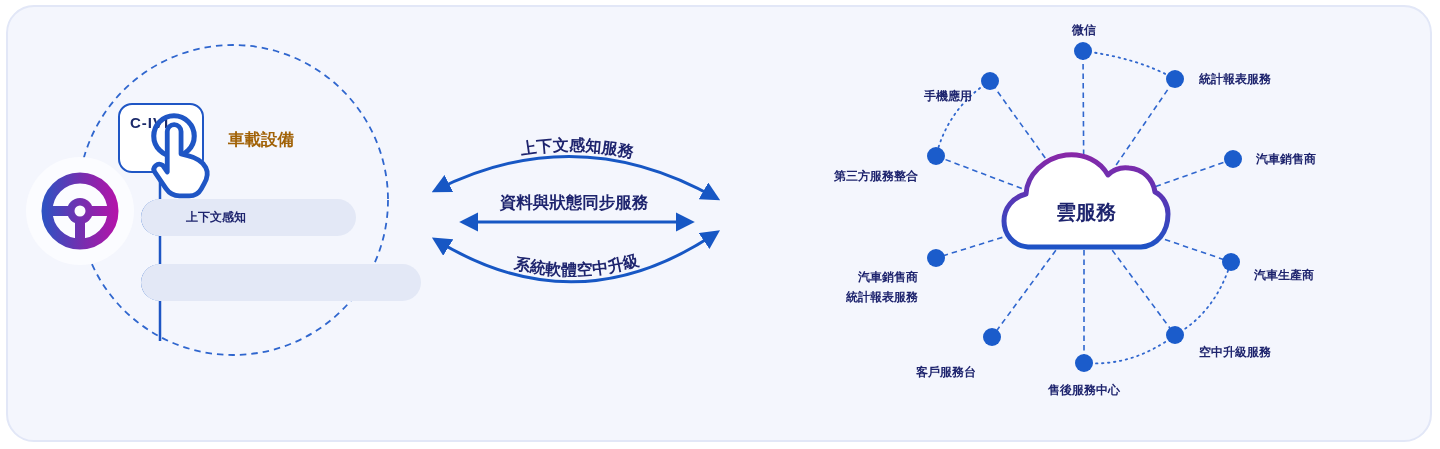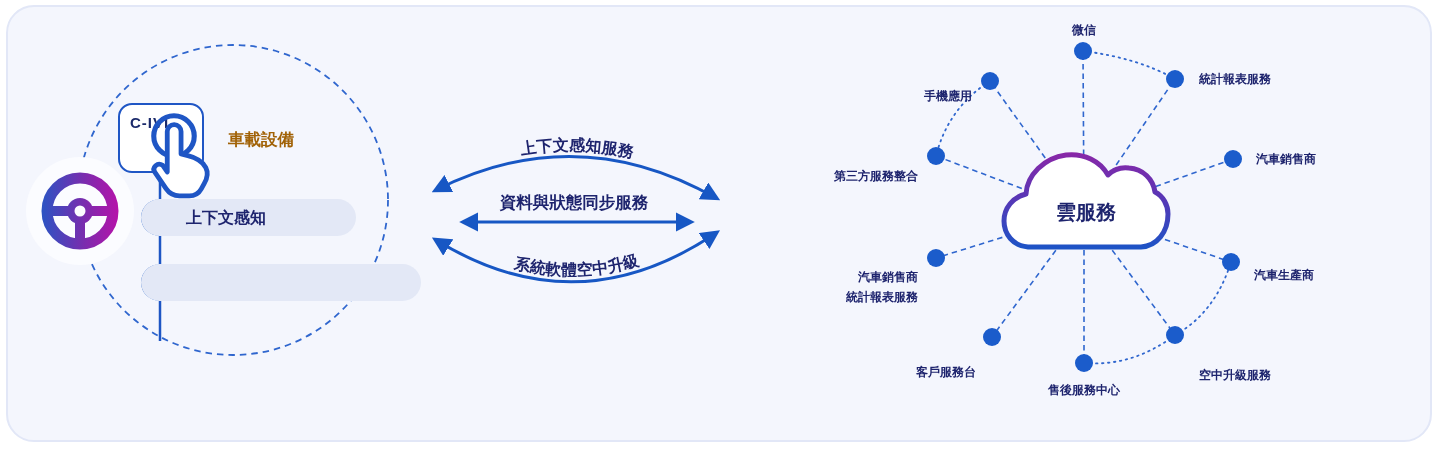--- a/index.html
+++ b/index.html
@@ -11,21 +11,21 @@
   .lbl{position:absolute;color:#1e246e;font-size:12px;font-weight:700;white-space:nowrap;line-height:19px;}
   .lbl.center{transform:translateX(-50%);}
   .lbl.rightalign{transform:translateX(-100%);margin-top:20px;}
   .civi-box{position:absolute;left:118px;top:103px;width:86px;height:70px;background:#ffffff;
             border:2.5px solid #1f56c5;border-radius:14px;box-sizing:border-box;}
   .civi-text{position:absolute;left:10px;top:9px;color:#1b2a6b;font-size:15px;font-weight:700;letter-spacing:1px;}
   .device-title{position:absolute;left:228px;top:129px;color:#a16207;font-size:16.5px;font-weight:700;}
   .pill{position:absolute;height:37px;background:#e3e8f6;border-radius:18.5px;}
   .pill1{left:141px;top:199px;width:215px;}
   .pill2{left:141px;top:264px;width:280px;}
-  .pill-text{position:absolute;left:186px;color:#1e246e;font-size:16px;font-weight:600;line-height:37px;}
+  .pill-text{position:absolute;left:186px;color:#1e246e;font-size:12px;font-weight:600;line-height:37px;}
   .pill-text1{top:199px;}
   .pill-text2{top:264px;}
   .hand-wrap{position:absolute;left:148px;top:112px;width:76px;height:90px;}
 </style>
 </head>
 <body>
 
 <div class="stage">
   <div class="panel"></div>
 
@@ -153,20 +153,20 @@
   <div class="device-title">車載設備</div>
 
   <div class="pill pill1"></div>
   <div class="pill pill2"></div>
   <div class="pill-text pill-text1">上下文感知</div>
 
   <div class="lbl center" style="left:1084px;top:21px;">微信</div>
   <div class="lbl" style="left:1199px;top:70px;">統計報表服務</div>
   <div class="lbl" style="left:1256px;top:150px;">汽車銷售商</div>
   <div class="lbl" style="left:1254px;top:254px;margin-top:12px;">汽車生產商</div>
-  <div class="lbl" style="left:1199px;top:343px;margin-top:23px;">空中升級服務</div>
+  <div class="lbl" style="left:1199px;top:343px;">空中升級服務</div>
   <div class="lbl center" style="left:1084px;top:381px;">售後服務中心</div>
   <div class="lbl rightalign" style="left:976px;top:343px;">客戶服務台</div>
   <div class="lbl rightalign" style="left:918px;top:248px;">汽車銷售商</div>
   <div class="lbl rightalign" style="left:918px;top:268px;">統計報表服務</div>
   <div class="lbl rightalign" style="left:918px;top:147px;">第三方服務整合</div>
   <div class="lbl rightalign" style="left:972px;top:67px;">手機應用</div>
 </div>
 
 </body></html>

